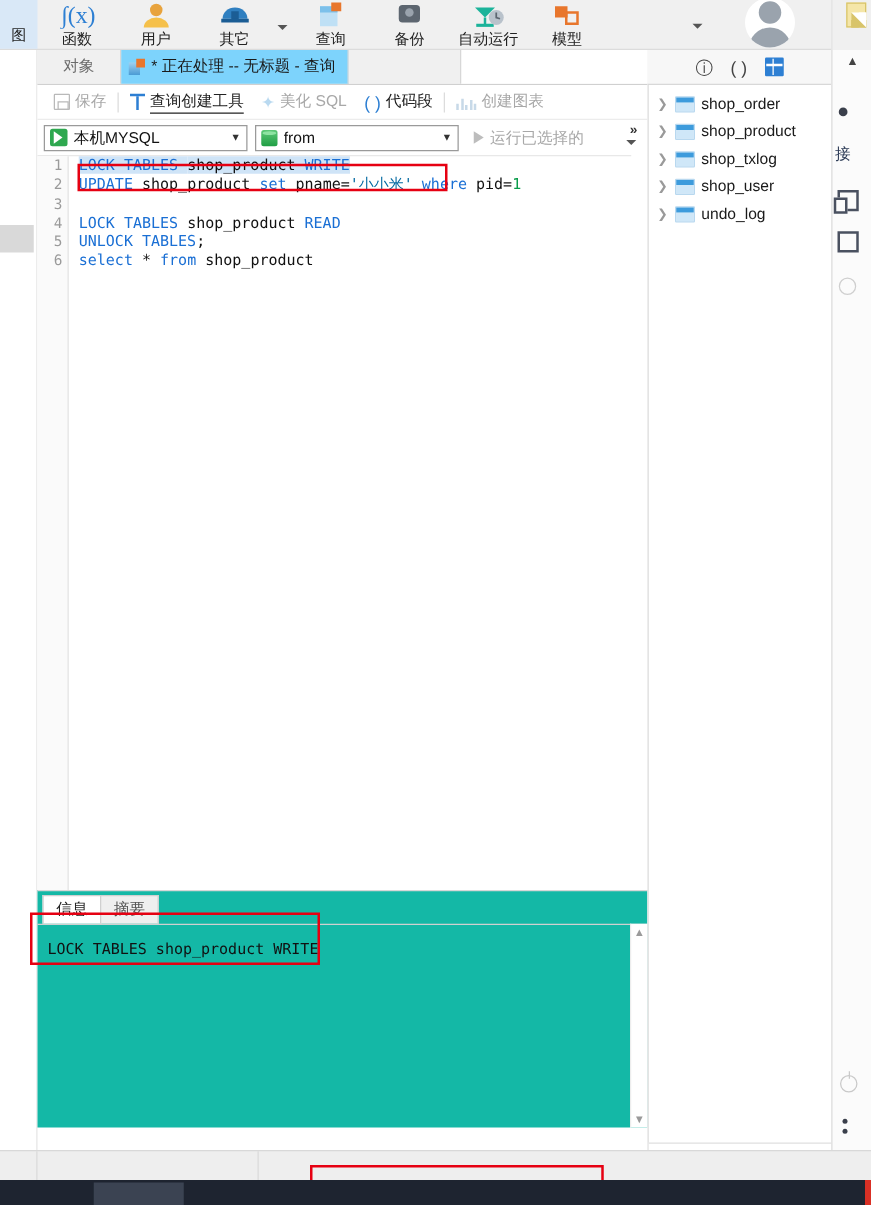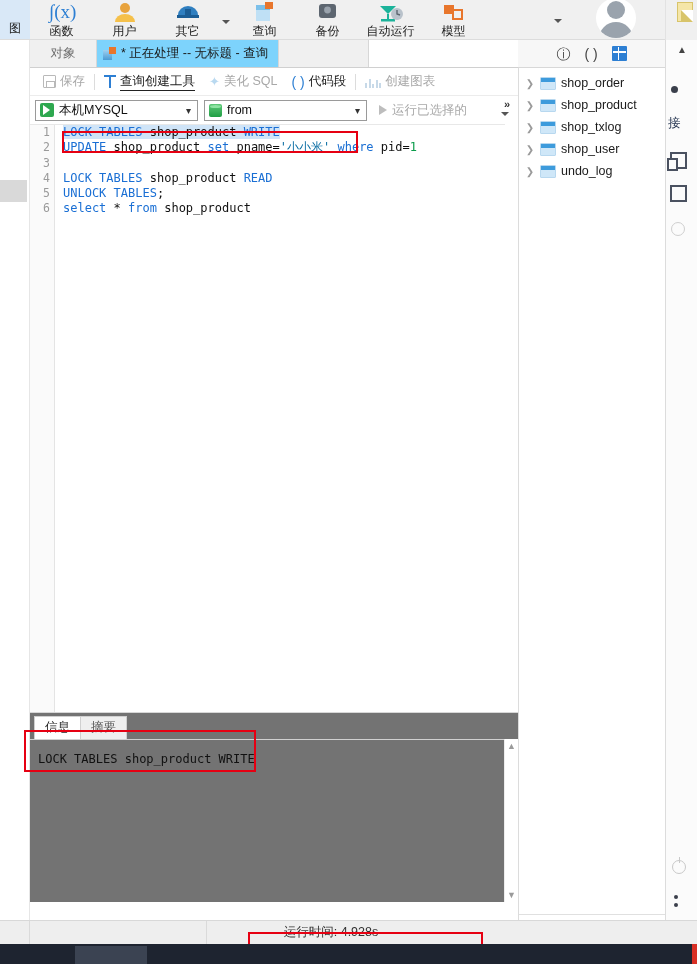--- a/index.html
+++ b/index.html
@@ -163,21 +163,21 @@
   .str{color:#0369a1;}
   .num{color:#0a9c4a;}
   .sel-hl{background:#cfe4f7;}
 
   
   .redbox{position:absolute;border:2px solid #e60012;pointer-events:none;}
 
   
   .respane{
     position:absolute;left:30px;top:712px;width:488px;height:190px;
-    background:#737373;border-top:1px solid #d7d7d7;
+    background:#14b8a6;border-top:1px solid #d7d7d7;
   }
   .res-tabs{position:absolute;left:0;top:4px;height:22px;display:flex;align-items:flex-end;padding-left:4px;}
   .res-tab{
     padding:2px 10px 3px;font-size:12.5px;color:#222;border:1px solid #d0d0d0;
     border-bottom:none;background:#fff;margin-right:-1px;
   }
   .res-tab.off{background:#efefef;color:#555;}
   .res-body{
     position:absolute;left:0;top:26px;right:0;bottom:0;border-top:1px solid #d0d0d0;
     font-family:"DejaVu Sans Mono","Liberation Mono",monospace;
@@ -516,21 +516,20 @@
     <span class="rail-dots">
         <i></i>
         <i></i>
       </span>
     <span class="rail-mon"></span>
   </div>
 
   <div class="statusbar">
     <div class="sb-c1"></div>
     <div class="sb-c2"></div>
-    <div class="sb-c3">运行时间: 4.928s</div>
     <div class="sb-rest"></div>
   </div>
 
   <div class="redbox" style="left:248px;top:932px;width:235px;height:24px;"></div>
 
 
   <div class="taskbar">
     <div class="tb-item" style="left:75px;width:72px;"></div>
     <div class="red-edge"></div>
   </div>

